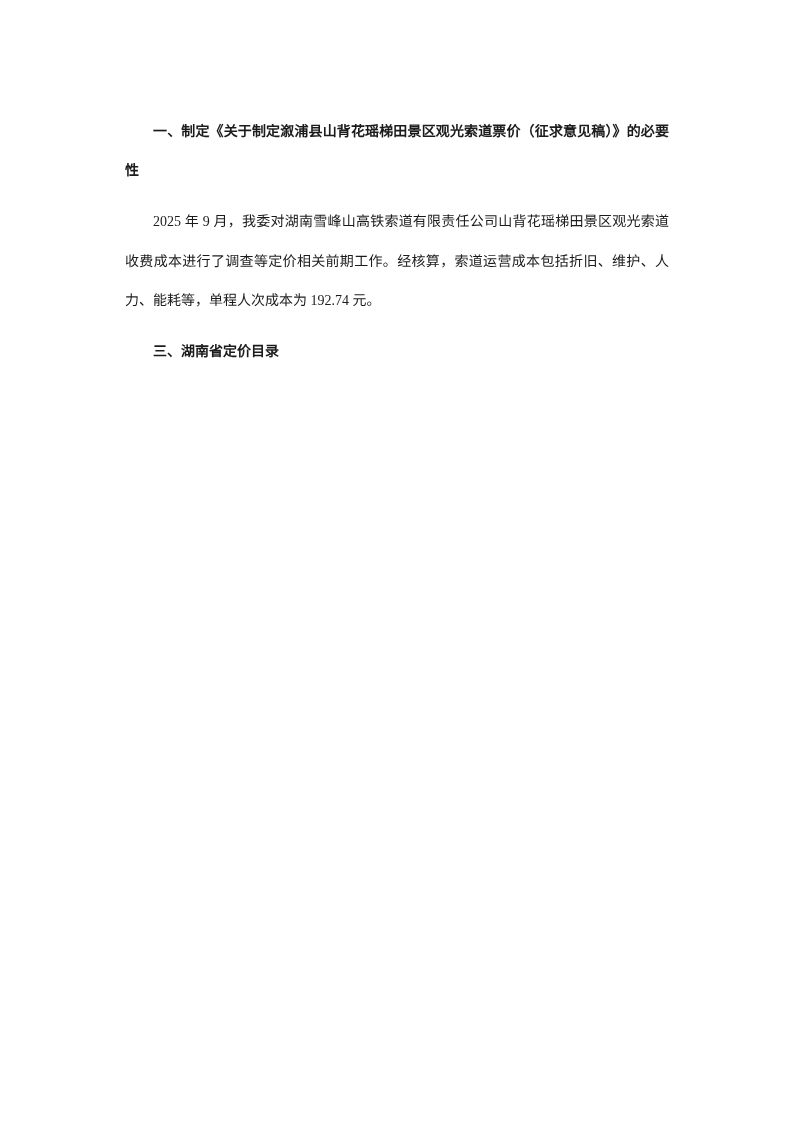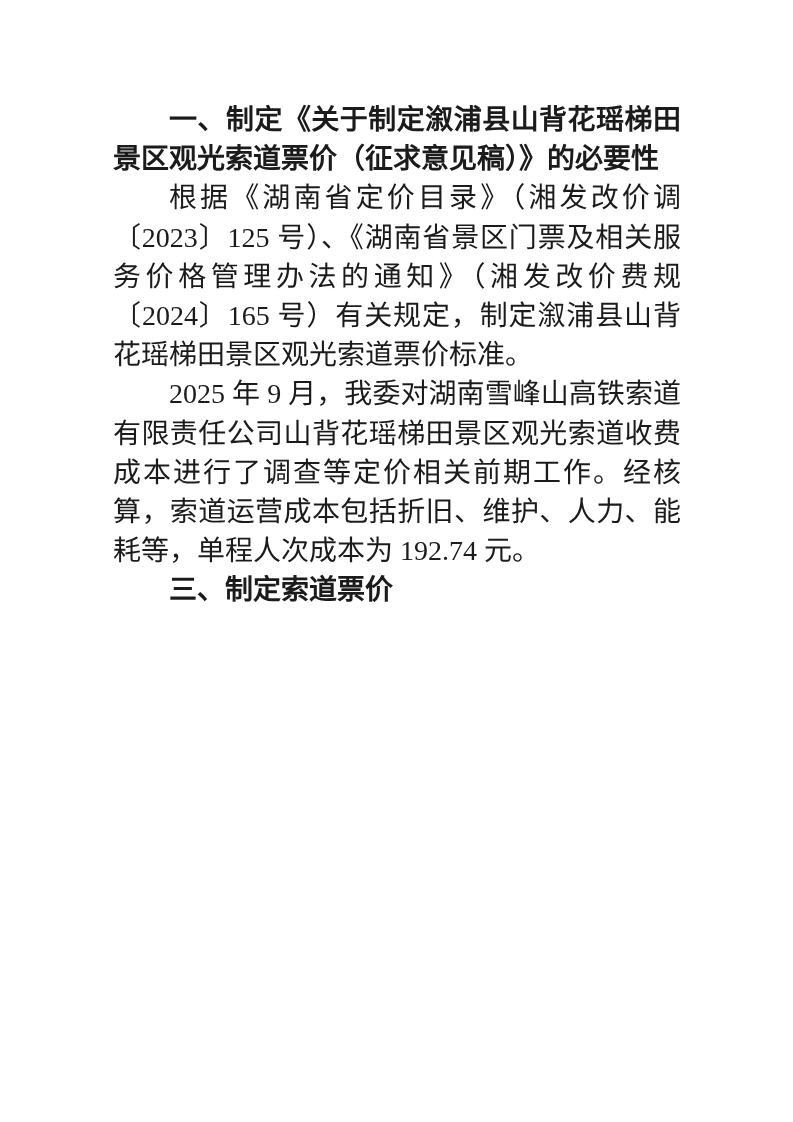--- a/index.html
+++ b/index.html
@@ -14,35 +14,34 @@
   }
   .page {
     box-sizing: border-box;
     width: 793px;
     height: 1122px;
     background: #ffffff;
     color: #1b1b1b;
     padding: 100px 112px 0 113px;
   }
   .page p {
-    margin: 0;
-    font-size: 28px;
+    margin: 12px;
+    font-size: 14px;
     line-height: 39.2px;
     text-align: justify;
     text-justify: inter-character;
     text-indent: 2em;
     font-kerning: none;
     font-family: "Liberation Serif", "DejaVu Serif", serif;
   }
   .page p.heading {
     font-weight: 700;
     font-family: "Liberation Sans", "DejaVu Sans", sans-serif;
   }
 </style>
 </head>
 <body>
 
 <div class="page">
   <p class="heading">一、制定《关于制定溆浦县山背花瑶梯田景区观光索道票价（征求意见稿）》的必要性</p>
-  <p class="body-para">根据《湖南省定价目录》（湘发改价调〔2023〕125 号）、《湖南省景区门票及相关服务价格管理办法的通知》（湘发改价费规〔2024〕165 号）有关规定，制定溆浦县山背花瑶梯田景区观光索道票价标准。</p>
   <p class="body-para">2025 年 9 月，我委对湖南雪峰山高铁索道有限责任公司山背花瑶梯田景区观光索道收费成本进行了调查等定价相关前期工作。经核算，索道运营成本包括折旧、维护、人力、能耗等，单程人次成本为 192.74 元。</p>
-  <p class="heading">三、制定索道票价</p>
+  <p class="heading">三、湖南省定价目录</p>
 </div>
 
 </body></html>

